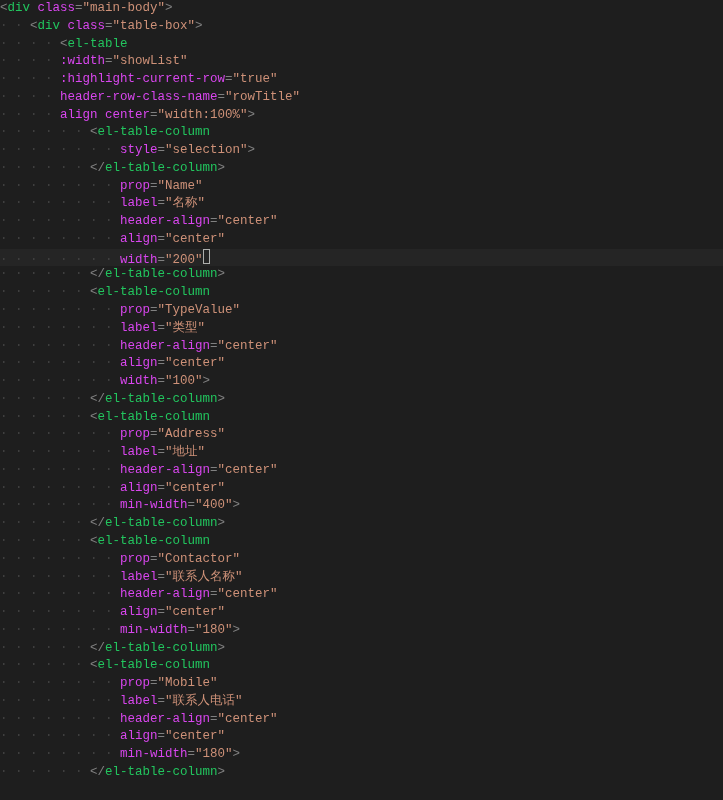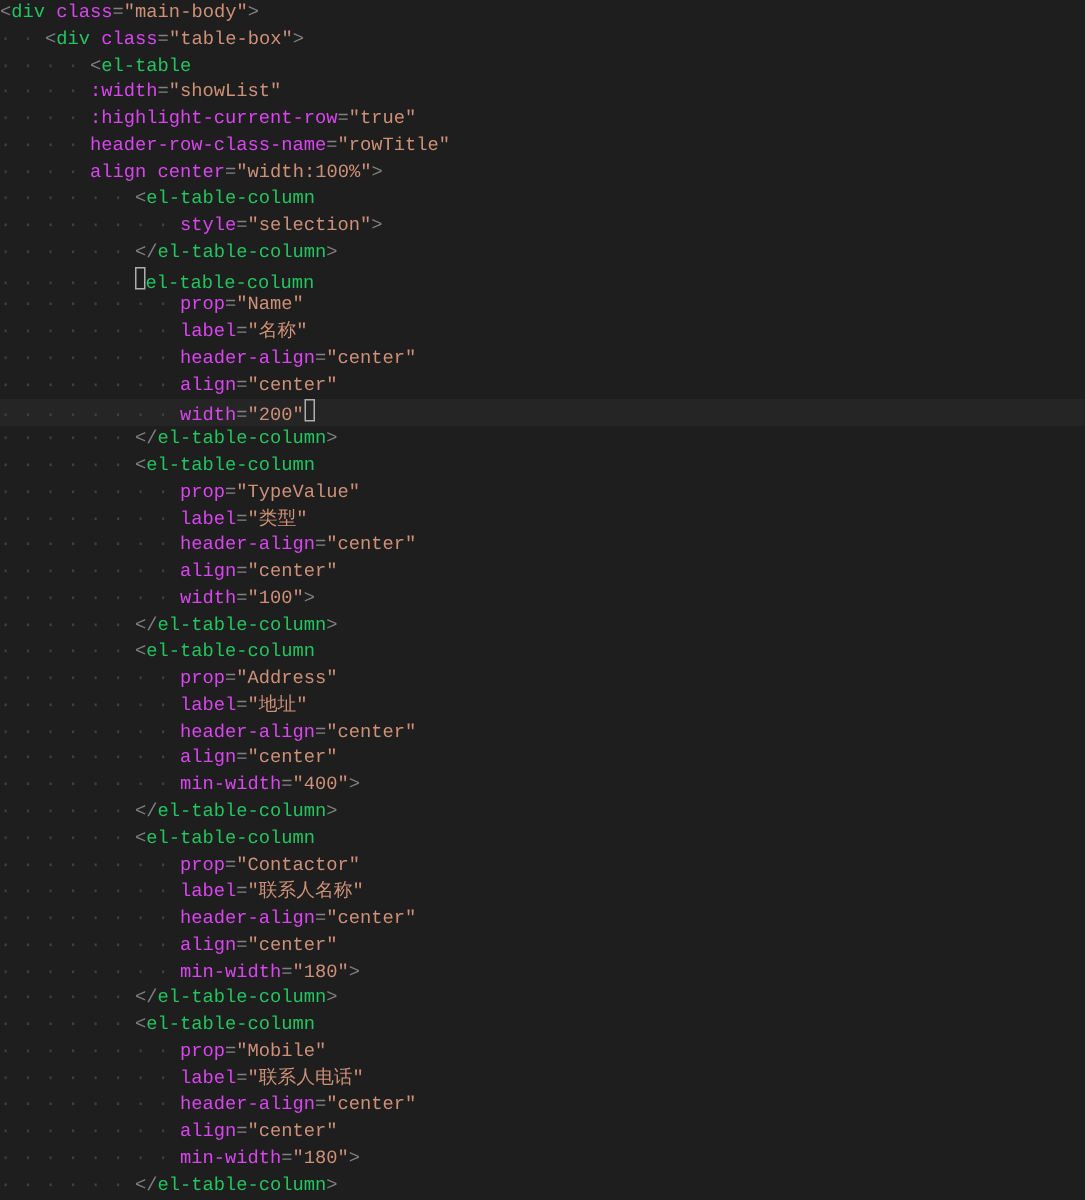--- a/index.html
+++ b/index.html
@@ -47,21 +47,20 @@
     <div class="line"><span class="indent"></span><span class="punct">&lt;</span><span class="tag">div</span><span> </span><span class="attr">class</span><span class="punct">=</span><span class="str">"main-body"</span><span class="punct">&gt;</span></div>
     <div class="line"><span class="indent">· · </span><span class="punct">&lt;</span><span class="tag">div</span><span> </span><span class="attr">class</span><span class="punct">=</span><span class="str">"table-box"</span><span class="punct">&gt;</span></div>
     <div class="line"><span class="indent">· · · · </span><span class="punct">&lt;</span><span class="tag">el-table</span></div>
     <div class="line"><span class="indent">· · · · </span><span class="attr">:width</span><span class="punct">=</span><span class="str">"showList"</span></div>
     <div class="line"><span class="indent">· · · · </span><span class="attr">:highlight-current-row</span><span class="punct">=</span><span class="str">"true"</span></div>
     <div class="line"><span class="indent">· · · · </span><span class="attr">header-row-class-name</span><span class="punct">=</span><span class="str">"rowTitle"</span></div>
     <div class="line"><span class="indent">· · · · </span><span class="attr">align</span><span> </span><span class="attr">center</span><span class="punct">=</span><span class="str">"width:100%"</span><span class="punct">&gt;</span></div>
     <div class="line"><span class="indent">· · · · · · </span><span class="punct">&lt;</span><span class="tag">el-table-column</span></div>
     <div class="line"><span class="indent">· · · · · · · · </span><span class="attr">style</span><span class="punct">=</span><span class="str">"selection"</span><span class="punct">&gt;</span></div>
     <div class="line"><span class="indent">· · · · · · </span><span class="punct">&lt;/</span><span class="tag">el-table-column</span><span class="punct">&gt;</span></div>
-    <div class="line"><span class="indent">· · · · · · </span><span class="cursorbox"></span><span class="tag">el-table-column</span></div>
     <div class="line"><span class="indent">· · · · · · · · </span><span class="attr">prop</span><span class="punct">=</span><span class="str">"Name"</span></div>
     <div class="line"><span class="indent">· · · · · · · · </span><span class="attr">label</span><span class="punct">=</span><span class="str">"名称"</span></div>
     <div class="line"><span class="indent">· · · · · · · · </span><span class="attr">header-align</span><span class="punct">=</span><span class="str">"center"</span></div>
     <div class="line"><span class="indent">· · · · · · · · </span><span class="attr">align</span><span class="punct">=</span><span class="str">"center"</span></div>
     <div class="line current"><span class="indent">· · · · · · · · </span><span class="attr">width</span><span class="punct">=</span><span class="str">"200"</span><span class="cursorbox"></span></div>
     <div class="line"><span class="indent">· · · · · · </span><span class="punct">&lt;/</span><span class="tag">el-table-column</span><span class="punct">&gt;</span></div>
     <div class="line"><span class="indent">· · · · · · </span><span class="punct">&lt;</span><span class="tag">el-table-column</span></div>
     <div class="line"><span class="indent">· · · · · · · · </span><span class="attr">prop</span><span class="punct">=</span><span class="str">"TypeValue"</span></div>
     <div class="line"><span class="indent">· · · · · · · · </span><span class="attr">label</span><span class="punct">=</span><span class="str">"类型"</span></div>
     <div class="line"><span class="indent">· · · · · · · · </span><span class="attr">header-align</span><span class="punct">=</span><span class="str">"center"</span></div>

